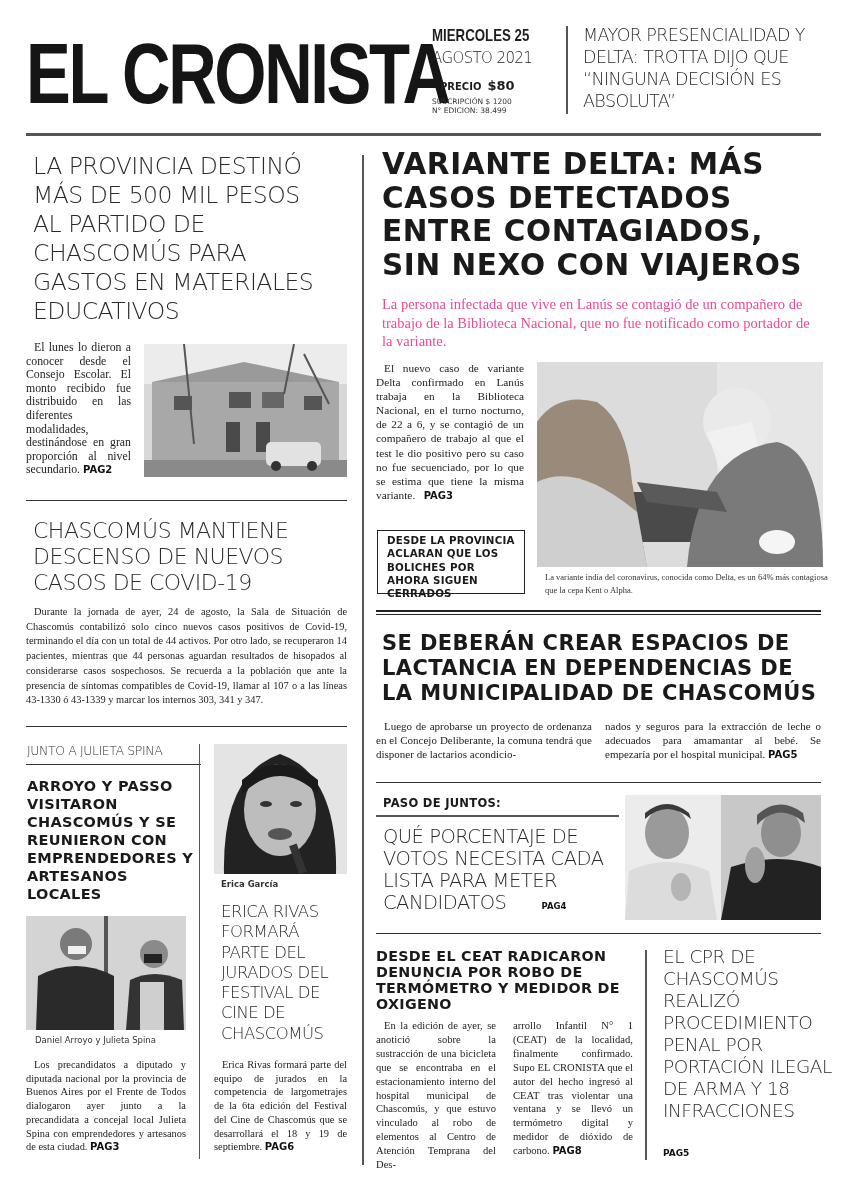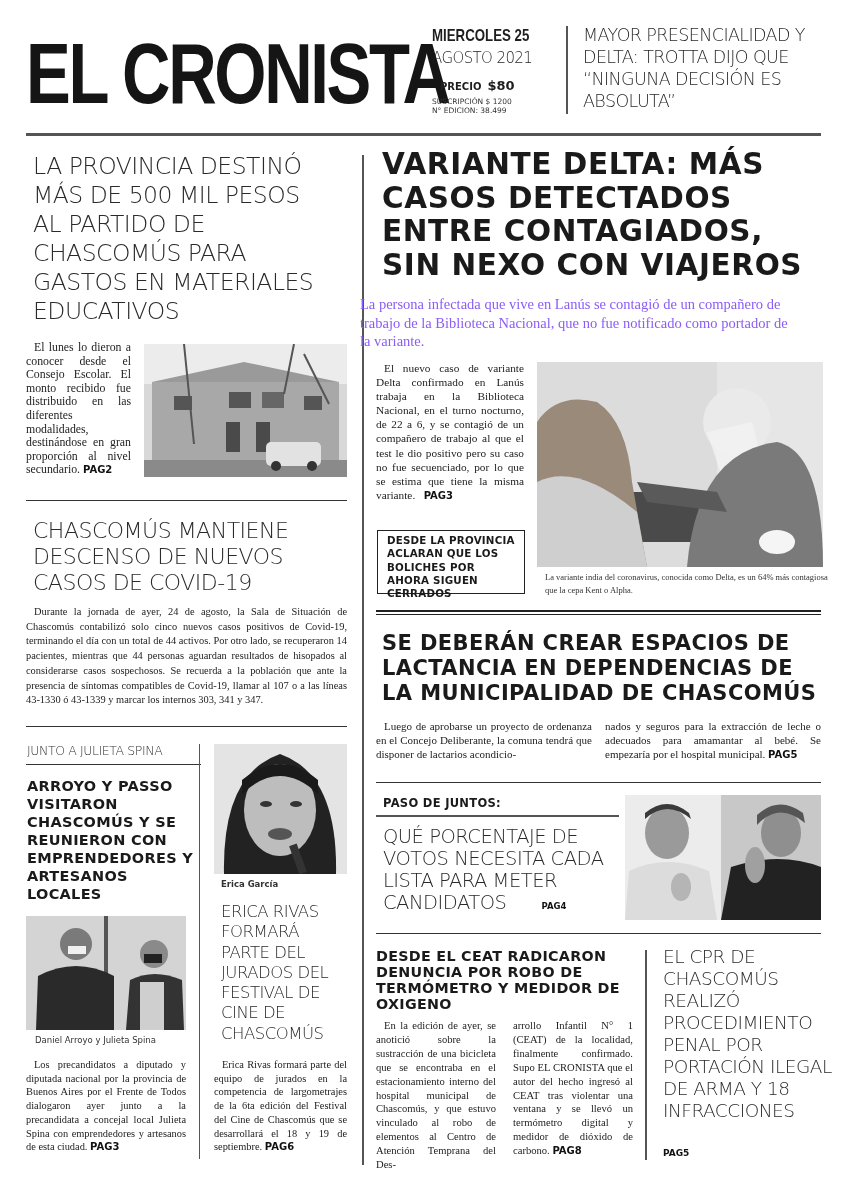--- a/index.html
+++ b/index.html
@@ -105,21 +105,21 @@
     <ellipse cx="82" cy="60" rx="6" ry="3" fill="#333"></ellipse>
     <ellipse cx="66" cy="90" rx="12" ry="6" fill="#555"></ellipse>
     <rect x="80" y="100" width="8" height="30" fill="#333" transform="rotate(-20 84 115)"></rect>
   </svg>
 </div>
 <div class="abs caption" style="left:221px; top:879px;font-weight:bold;">Erica García</div>
 <div class="abs hl-thin" style="left:221px; top:902px; width:130px; font-size:16.5px; line-height:20.3px;">ERICA RIVAS FORMARÁ PARTE DEL JURADOS DEL FESTIVAL DE CINE DE CHASCOMÚS</div>
 <div class="abs body-text" style="left:214px; top:1058px; width:133px; font-size:10.4px; line-height:13.7px; text-indent:8px;"><span>Erica Rivas formará parte del equipo de jurados en la competencia de largometrajes de la 6ta edición del Festival del Cine de Chascomús que se desarrollará el 18 y 19 de septiembre.</span> <span class="pag">PAG6</span></div>
 
 <div class="abs hl-bold" style="left:382px; top:148px; width:450px; font-size:29.5px; line-height:33.5px; letter-spacing:0.6px;">VARIANTE DELTA: MÁS CASOS DETECTADOS ENTRE CONTAGIADOS, SIN NEXO CON VIAJEROS</div>
-<div class="abs serif" style="left:360px; top:295px; width:440px; font-size:14.5px; line-height:18.5px; color:#8b5cf6;">La persona infectada que vive en Lanús se contagió de un compañero de trabajo de la Biblioteca Nacional, que no fue notificado como portador de la variante.</div>
+<div class="abs serif" style="left:382px; top:295px; width:440px; font-size:14.5px; line-height:18.5px; color:#ec4899;">La persona infectada que vive en Lanús se contagió de un compañero de trabajo de la Biblioteca Nacional, que no fue notificado como portador de la variante.</div>
 <div class="abs body-text" style="left:376px; top:361px; width:148px; font-size:11.3px; line-height:14.1px; text-indent:8px;"><span>El nuevo caso de variante Delta confirmado en Lanús trabaja en la Biblioteca Nacional, en el turno nocturno, de 22 a 6, y se contagió de un compañero de trabajo al que el test le dio positivo pero su caso no fue secuenciado, por lo que se estima que tiene la misma variante.</span>&nbsp;&nbsp; <span class="pag">PAG3</span></div>
 <div class="abs hl-bold" style="left:377px; top:530px; width:148px; height:64px; border:1.5px solid #222; padding:3px 9px; font-size:10.3px; line-height:13.3px; letter-spacing:0.2px;">DESDE LA PROVINCIA ACLARAN QUE LOS BOLICHES POR AHORA SIGUEN CERRADOS</div>
 <div class="photo" style="left:537px; top:362px; width:286px; height:205px;">
   <svg width="286" height="205" viewBox="0 0 286 205">
     <rect width="286" height="205" fill="#dcdcdc"></rect>
     <rect x="180" y="0" width="106" height="205" fill="#e6e6e6"></rect>
     <rect x="80" y="130" width="130" height="50" fill="#4a4a4a"></rect>
     <path d="M0 205 L0 60 Q20 30 60 40 Q90 60 95 120 L110 205 Z" fill="#9a8a7a"></path>
     <path d="M0 205 L0 120 Q40 100 100 150 L110 205 Z" fill="#cfcfcf"></path>
     <circle cx="200" cy="60" r="34" fill="#eaeaea"></circle>

